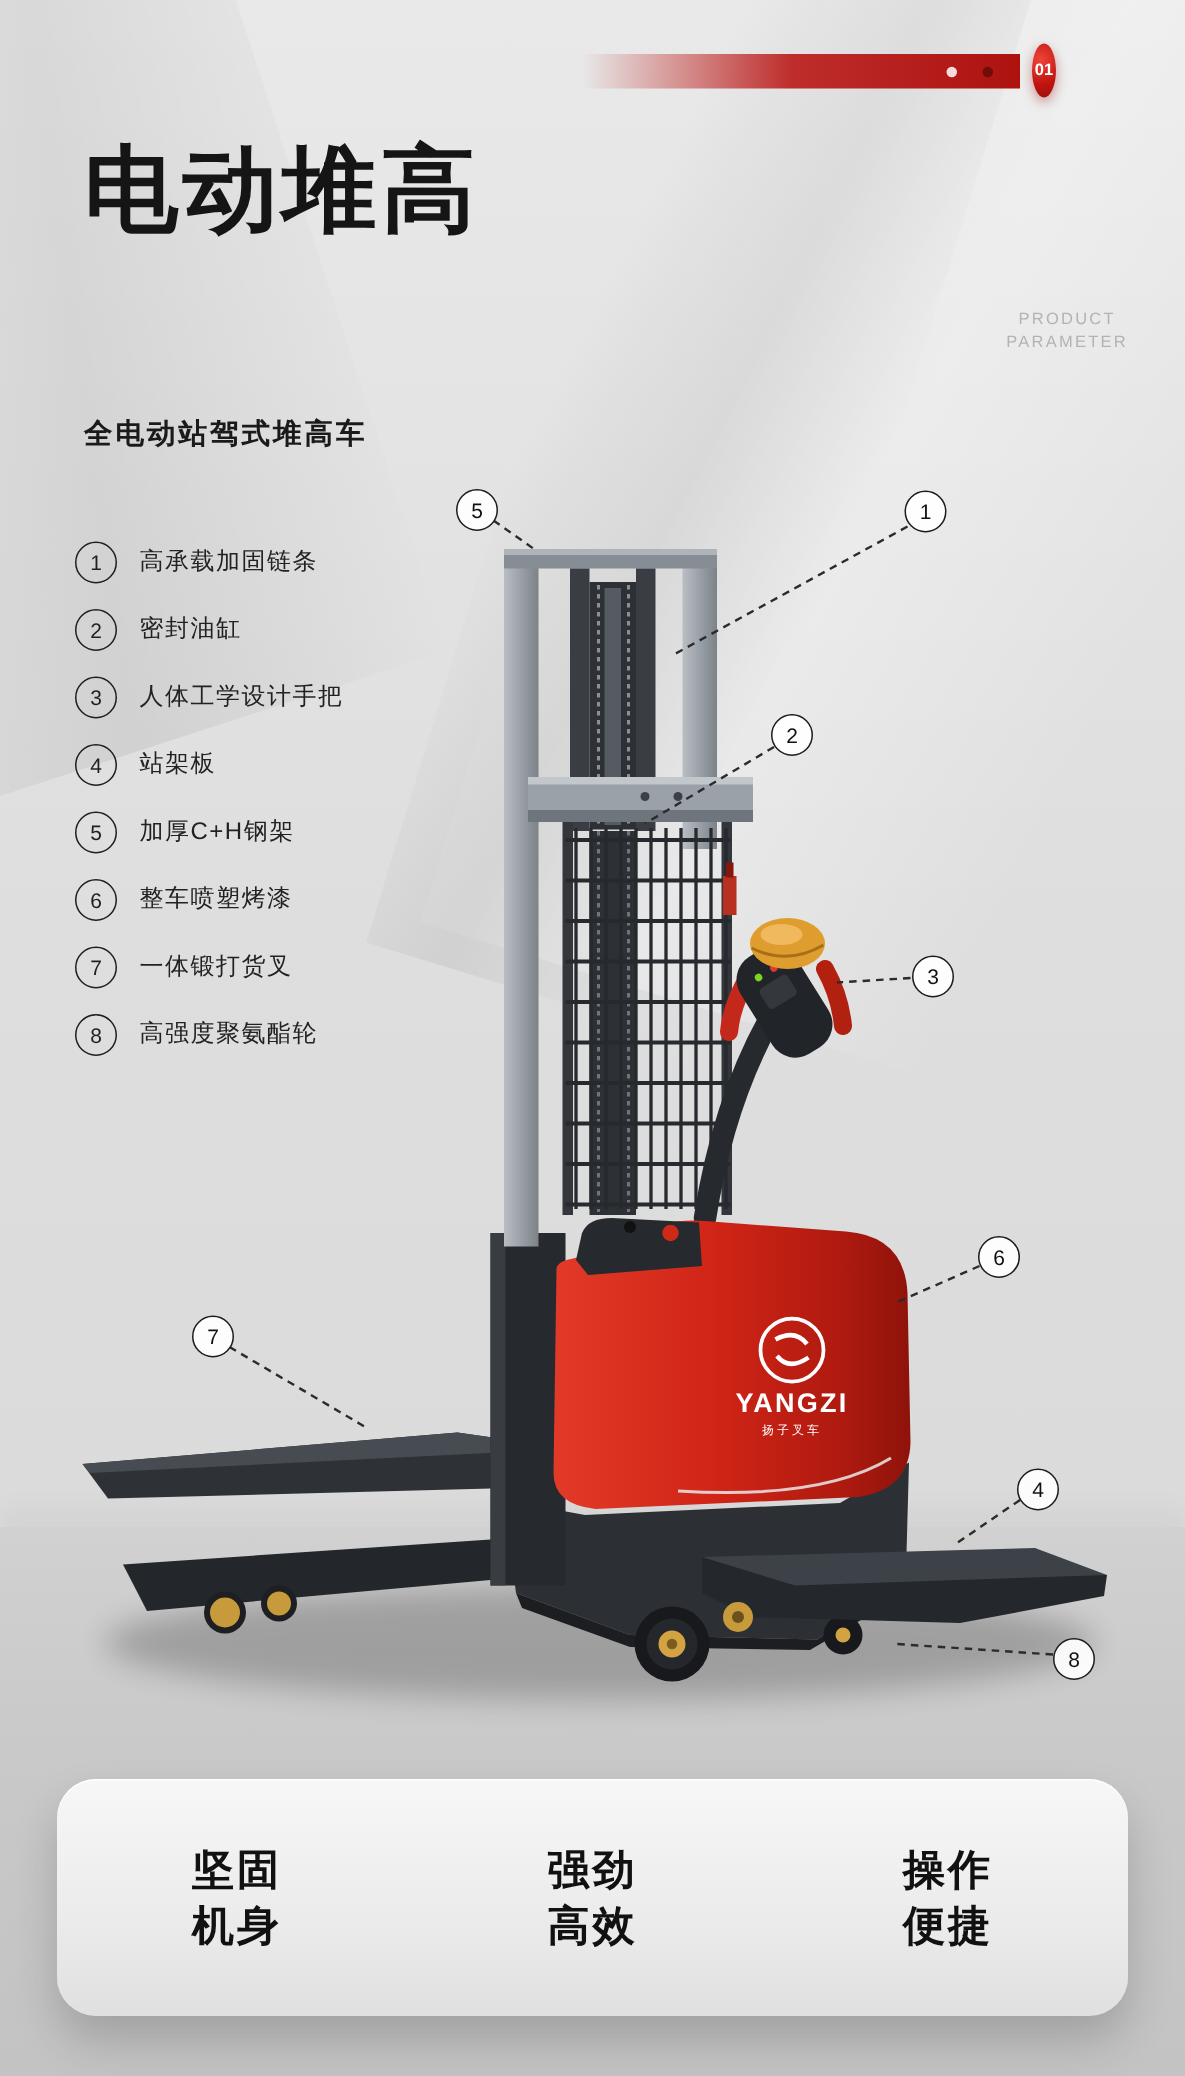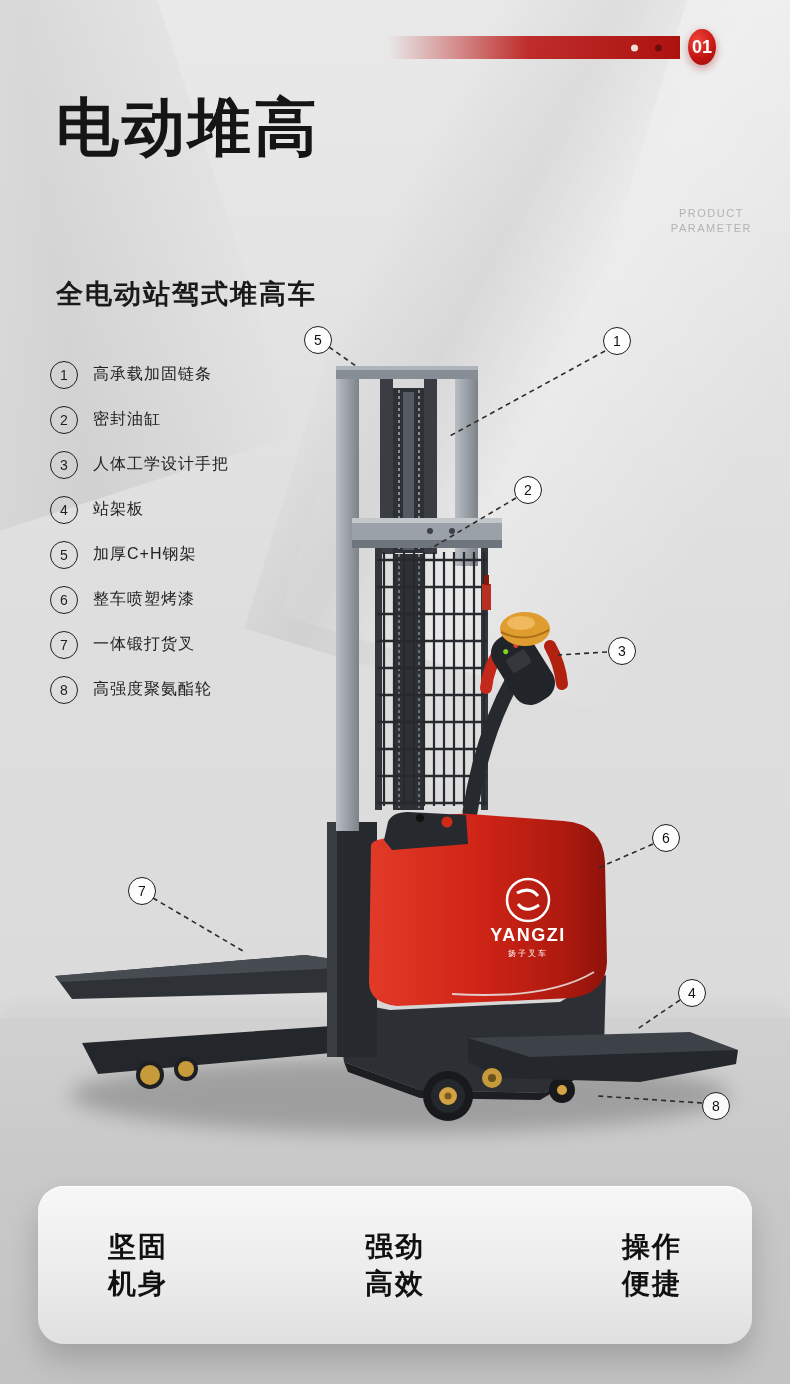--- a/index.html
+++ b/index.html
@@ -16,44 +16,44 @@
     background:linear-gradient(100deg,rgba(255,255,255,0) 15%,rgba(255,255,255,.55) 48%,rgba(255,255,255,0) 82%);opacity:.55;}
   .band2{top:-80px;right:200px;width:240px;height:760px;transform:rotate(17deg);
     background:linear-gradient(100deg,rgba(0,0,0,0) 20%,rgba(0,0,0,.10) 50%,rgba(0,0,0,0) 80%);opacity:.6;}
   .band3{top:-60px;left:-120px;width:340px;height:560px;transform:rotate(-18deg);
     background:linear-gradient(100deg,rgba(0,0,0,0),rgba(0,0,0,.07),rgba(0,0,0,0));}
   .top-strip{position:absolute;left:388px;top:36px;width:292px;height:23px;
     background:linear-gradient(90deg,rgba(185,20,18,0) 0%,rgba(185,20,18,.88) 48%,#ad120f 100%);}
   .strip-dot{position:absolute;top:50%;transform:translateY(-50%);border-radius:50%;width:7px;height:7px;}
   .dot1{right:42px;background:#ffffff;opacity:.85;}
   .dot2{right:18px;background:#6f0d09;}
-  .page-badge{position:absolute;left:688px;top:29px;width:28px;height:36px;border-radius:50%;
+  .page-badge{position:absolute;left:688px;top:29px;width:16px;height:36px;border-radius:50%;
     background:radial-gradient(circle at 35% 30%,#ef4438,#c01410 60%,#9c0f0b);
-    color:#fff;font-size:18px;font-weight:bold;display:flex;align-items:center;justify-content:center;
+    color:#fff;font-size:11px;font-weight:bold;display:flex;align-items:center;justify-content:center;
     box-shadow:0 3px 8px rgba(150,10,10,.4);}
   .title{position:absolute;left:56px;top:88px;margin:0;font-size:63px;line-height:78px;
     font-weight:900;color:#151515;letter-spacing:3px;}
   .title span{display:block;}
   .watermark{position:absolute;right:38px;top:206px;text-align:center;font-size:11px;line-height:15px;
     color:#b3b3b3;letter-spacing:1.5px;font-weight:normal;}
   .watermark span{display:block;}
-  .subtitle{position:absolute;left:56px;top:276px;font-size:27px;font-weight:800;color:#1a1a1a;letter-spacing:2px;}
+  .subtitle{position:absolute;left:56px;top:276px;font-size:19px;font-weight:800;color:#1a1a1a;letter-spacing:2px;}
   .feature-list{position:absolute;left:50px;top:352px;list-style:none;margin:0;padding:0;}
   .feature-list li{display:flex;align-items:center;height:45px;}
   .num-circle{width:26px;height:26px;border:1.6px solid #1f1f1f;border-radius:50%;flex:none;
     display:flex;align-items:center;justify-content:center;font-size:14px;color:#1f1f1f;}
   .feature-label{margin-left:15px;font-size:16px;color:#222;letter-spacing:1px;}
   .art{position:absolute;left:0;top:0;width:790px;height:1384px;}
   .callout{position:absolute;width:26px;height:26px;border:1.6px solid #1c1c1c;border-radius:50%;
     background:rgba(255,255,255,.92);display:flex;align-items:center;justify-content:center;
     font-size:14px;color:#111;}
   .bottom-panel{position:absolute;left:38px;top:1186px;width:714px;height:158px;border-radius:26px;
     background:linear-gradient(180deg,#f7f7f7,#ebebeb 60%,#e0e0e0);
     box-shadow:0 16px 30px rgba(0,0,0,.18), inset 0 1px 0 rgba(255,255,255,.9);
-    display:flex;align-items:center;justify-content:space-between;padding:0 70px;box-sizing:border-box;}
+    display:flex;align-items:center;justify-content:space-between;padding:0 90px;box-sizing:border-box;}
   .bottom-feat{font-size:28px;font-weight:800;color:#111;text-align:center;line-height:37px;letter-spacing:2px;}
   .bottom-feat span{display:block;}
 </style>
 </head>
 <body>
 
 <div class="page">
 
   <div class="floor"></div>
   <div class="band band1"></div>

